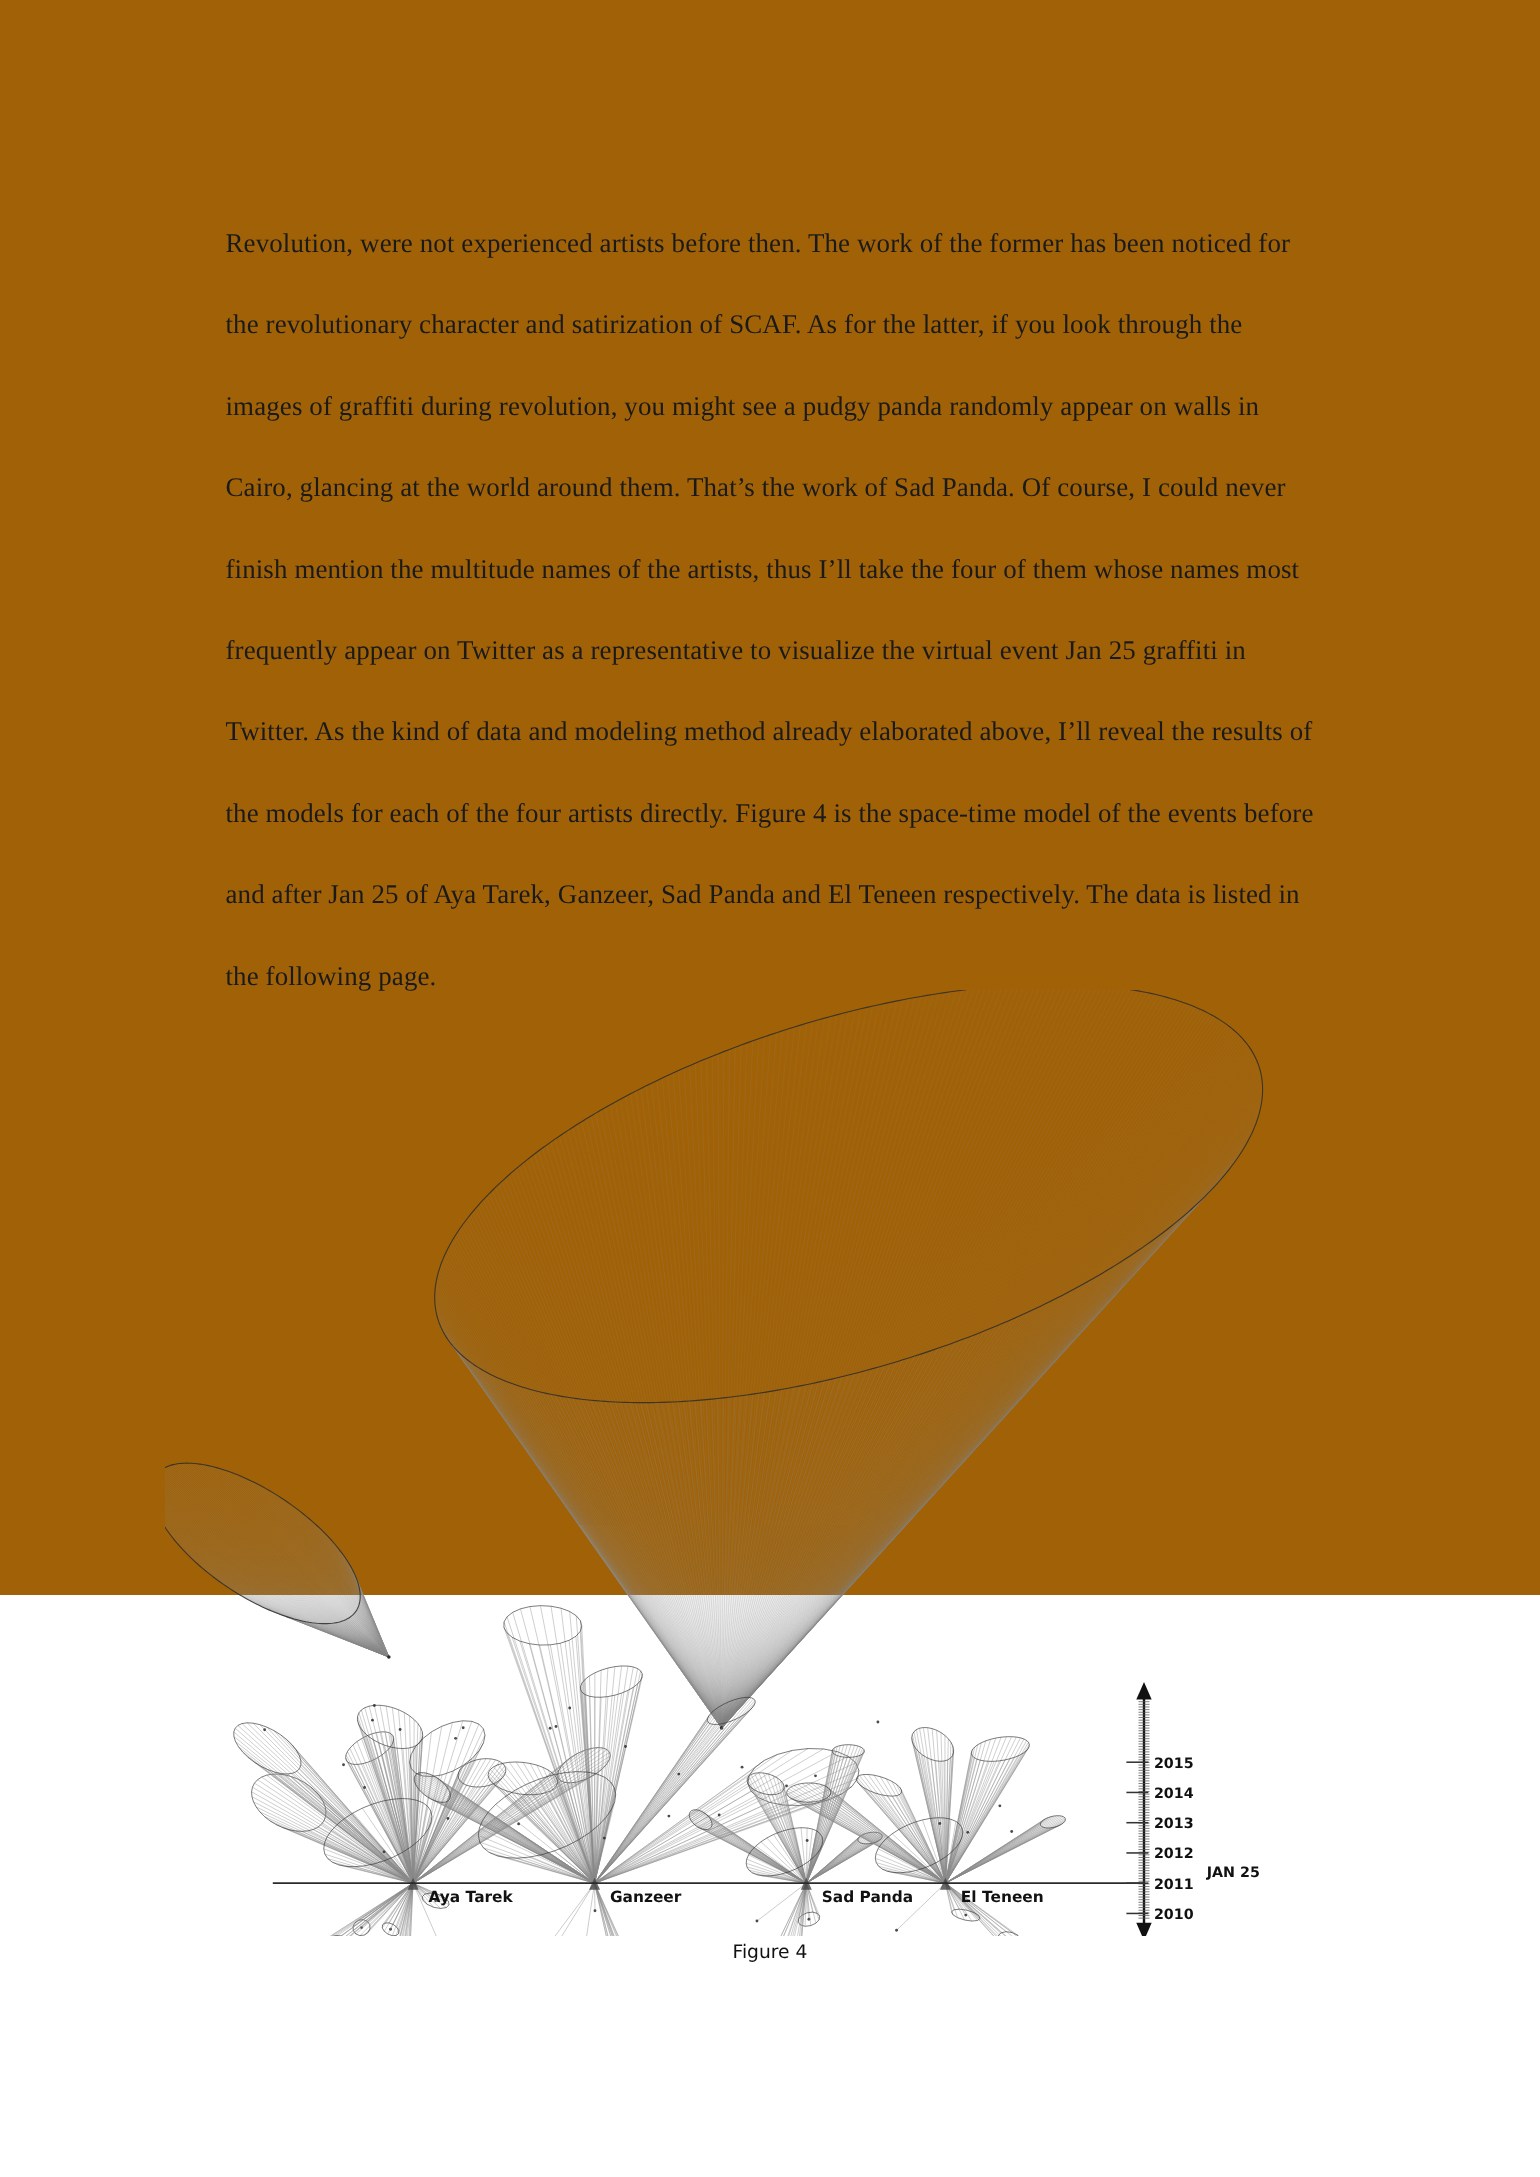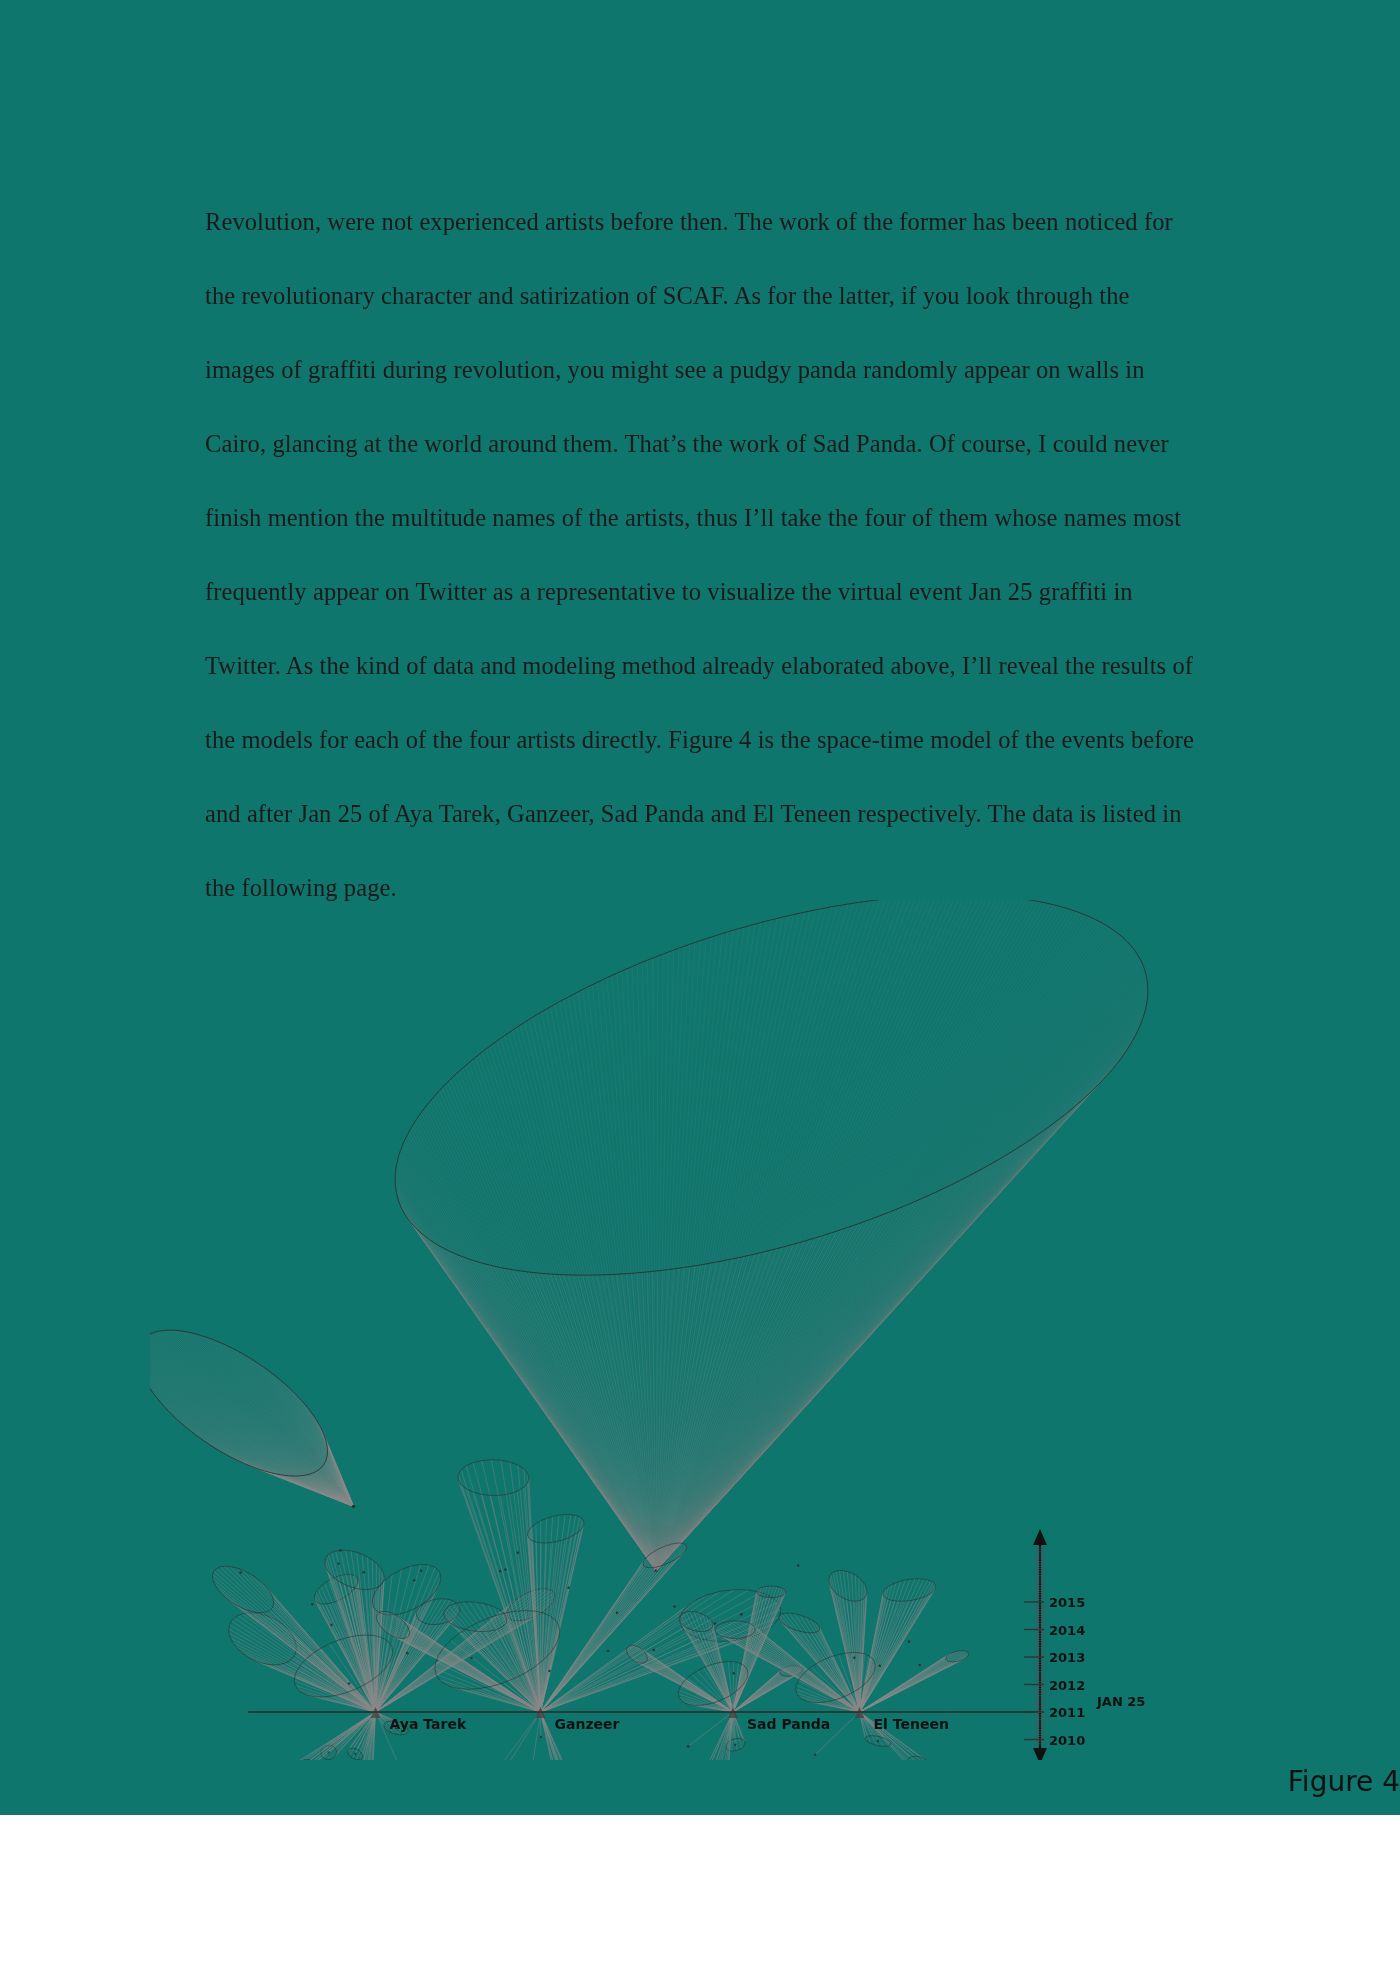--- a/index.html
+++ b/index.html
@@ -12,22 +12,22 @@
     height: 1979px;
     position: relative;
     font-family: "Liberation Serif", serif;
     color: #000000;
     overflow: hidden;
   }
   .page {
     position: absolute;
     left: 0; top: 0;
     width: 1400px;
-    height: 1815px;
-    background: #0f766e;
+    height: 1450px;
+    background: #a16207;
   }
   .body-text {
     position: absolute;
     left: 205px;
     top: 185px;
     width: 995px;
     font-family: "Liberation Serif", serif;
     font-size: 24.5px;
     line-height: 74px;
     text-align: justify;
@@ -53,23 +53,23 @@
   #figure-svg {
     display: block;
     width: 1100px;
     height: 860px;
   }
   .figure-caption {
     position: absolute;
     left: 0;
     top: 1765px;
     width: 1400px;
-    text-align: right;
+    text-align: center;
     font-family: "DejaVu Sans", sans-serif;
-    font-size: 28px;
+    font-size: 17px;
     color: #111111;
   }
   .page-number {
     position: absolute;
     left: 0;
     top: 1838px;
     width: 1400px;
     text-align: center;
     font-family: "Liberation Serif", serif;
     font-size: 21px;

